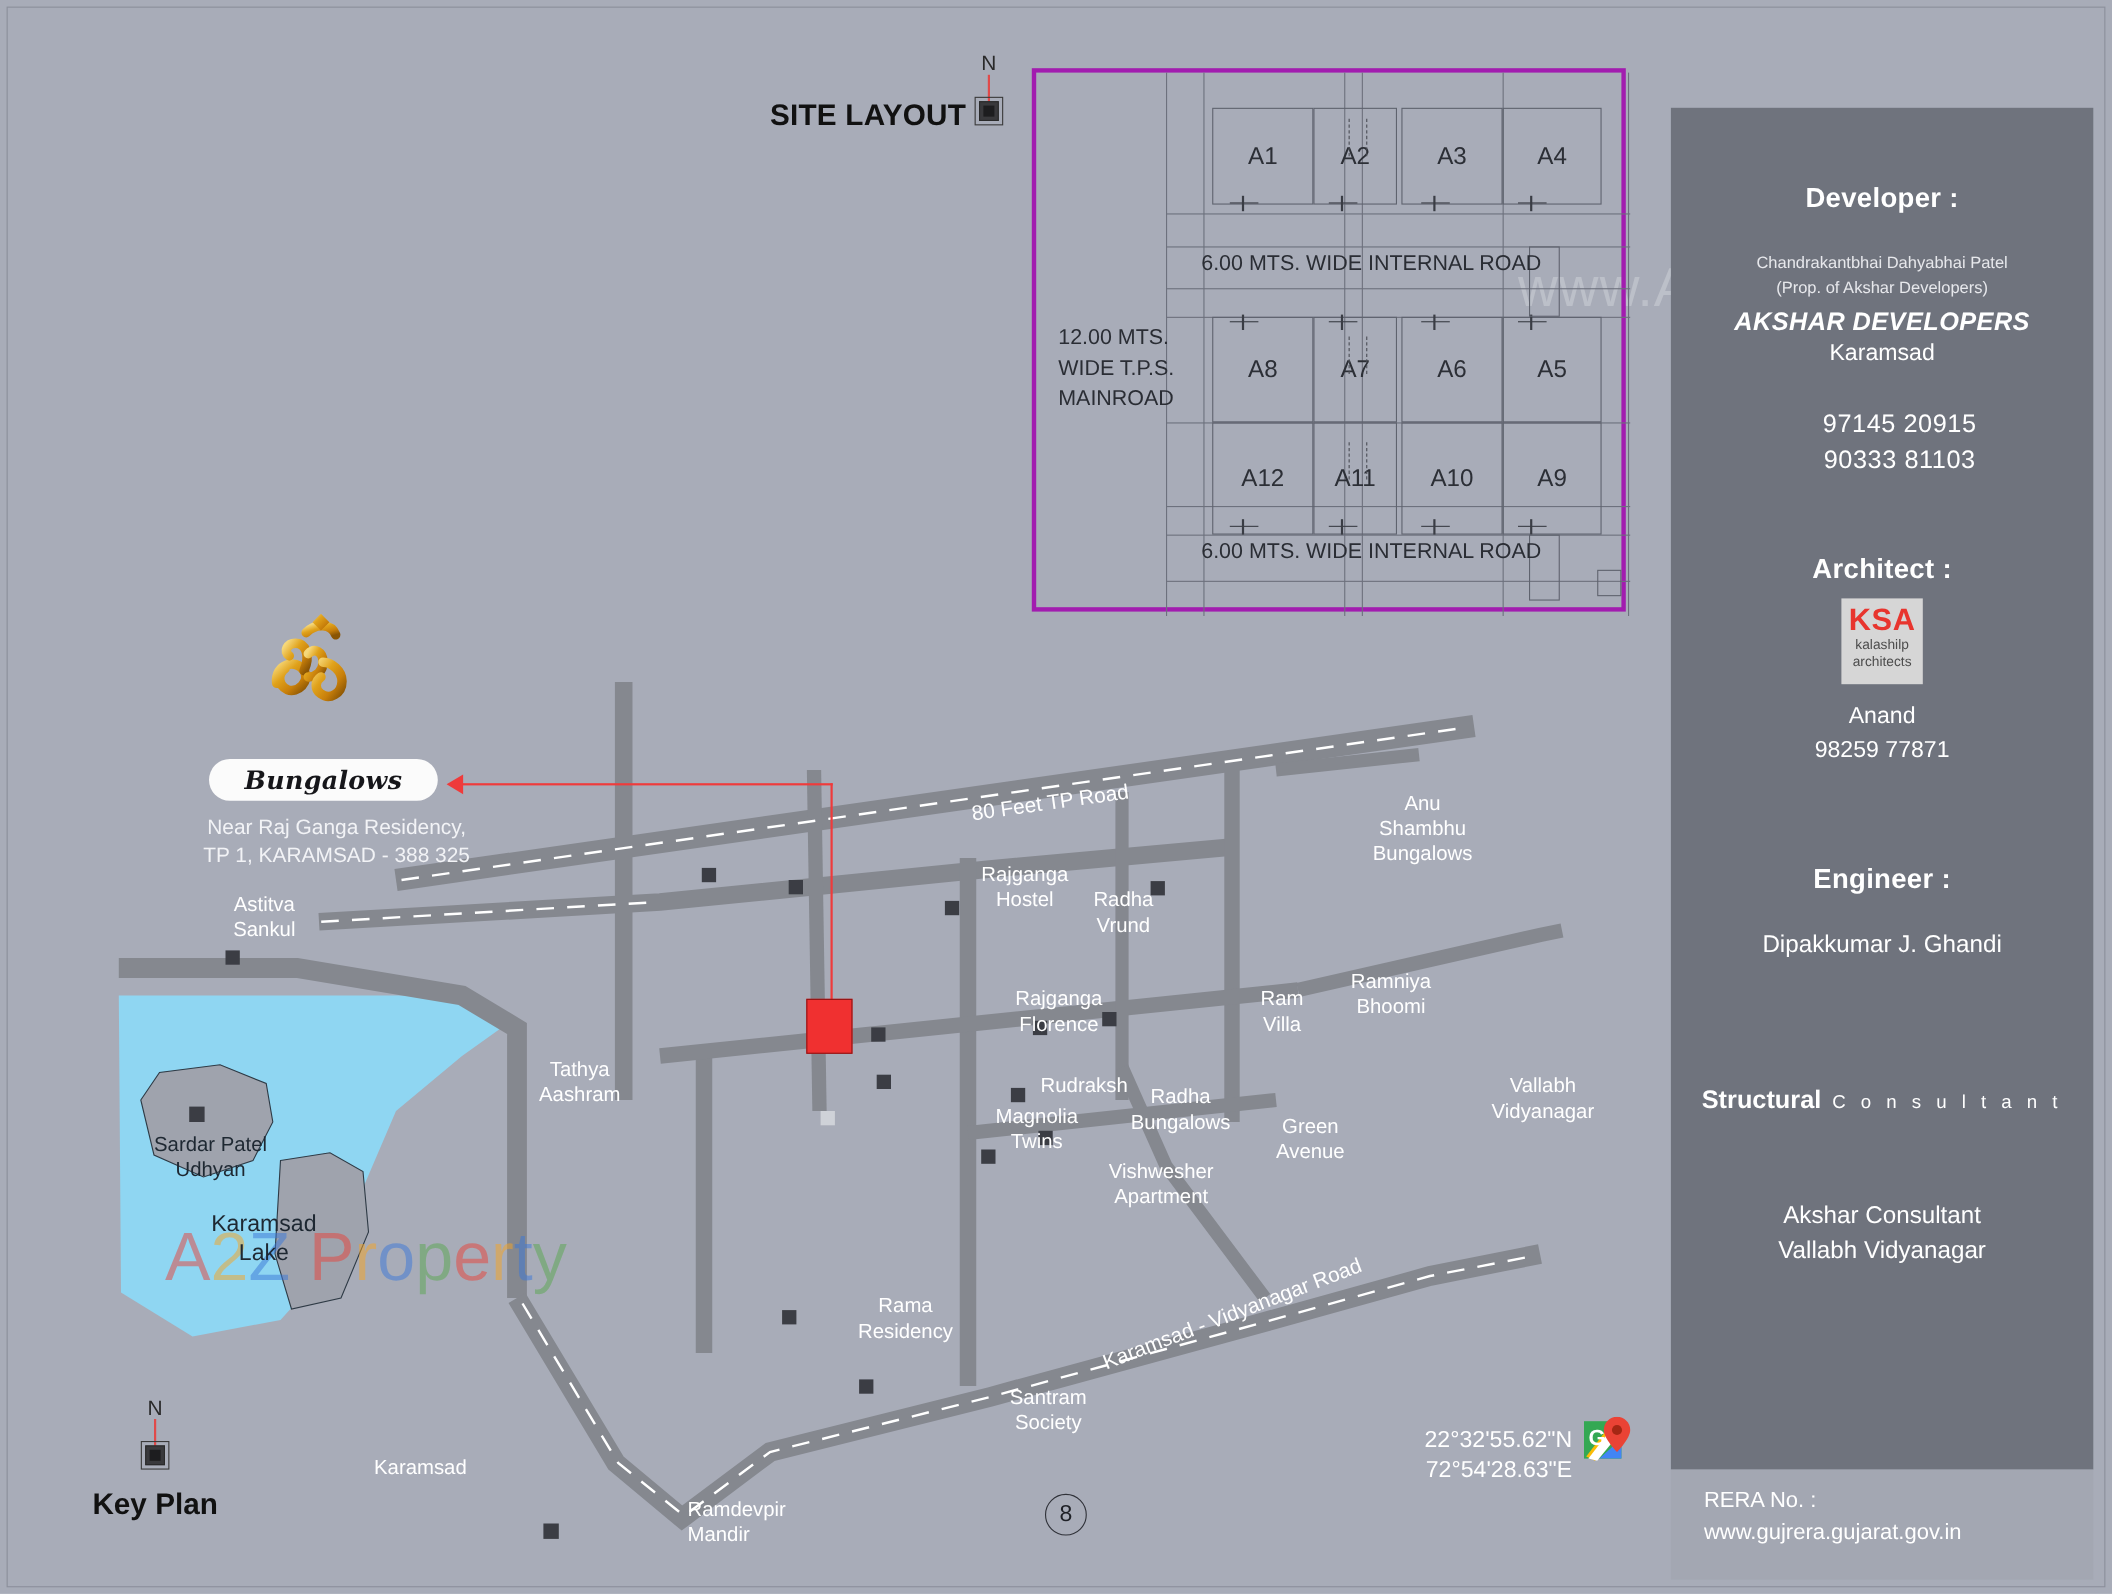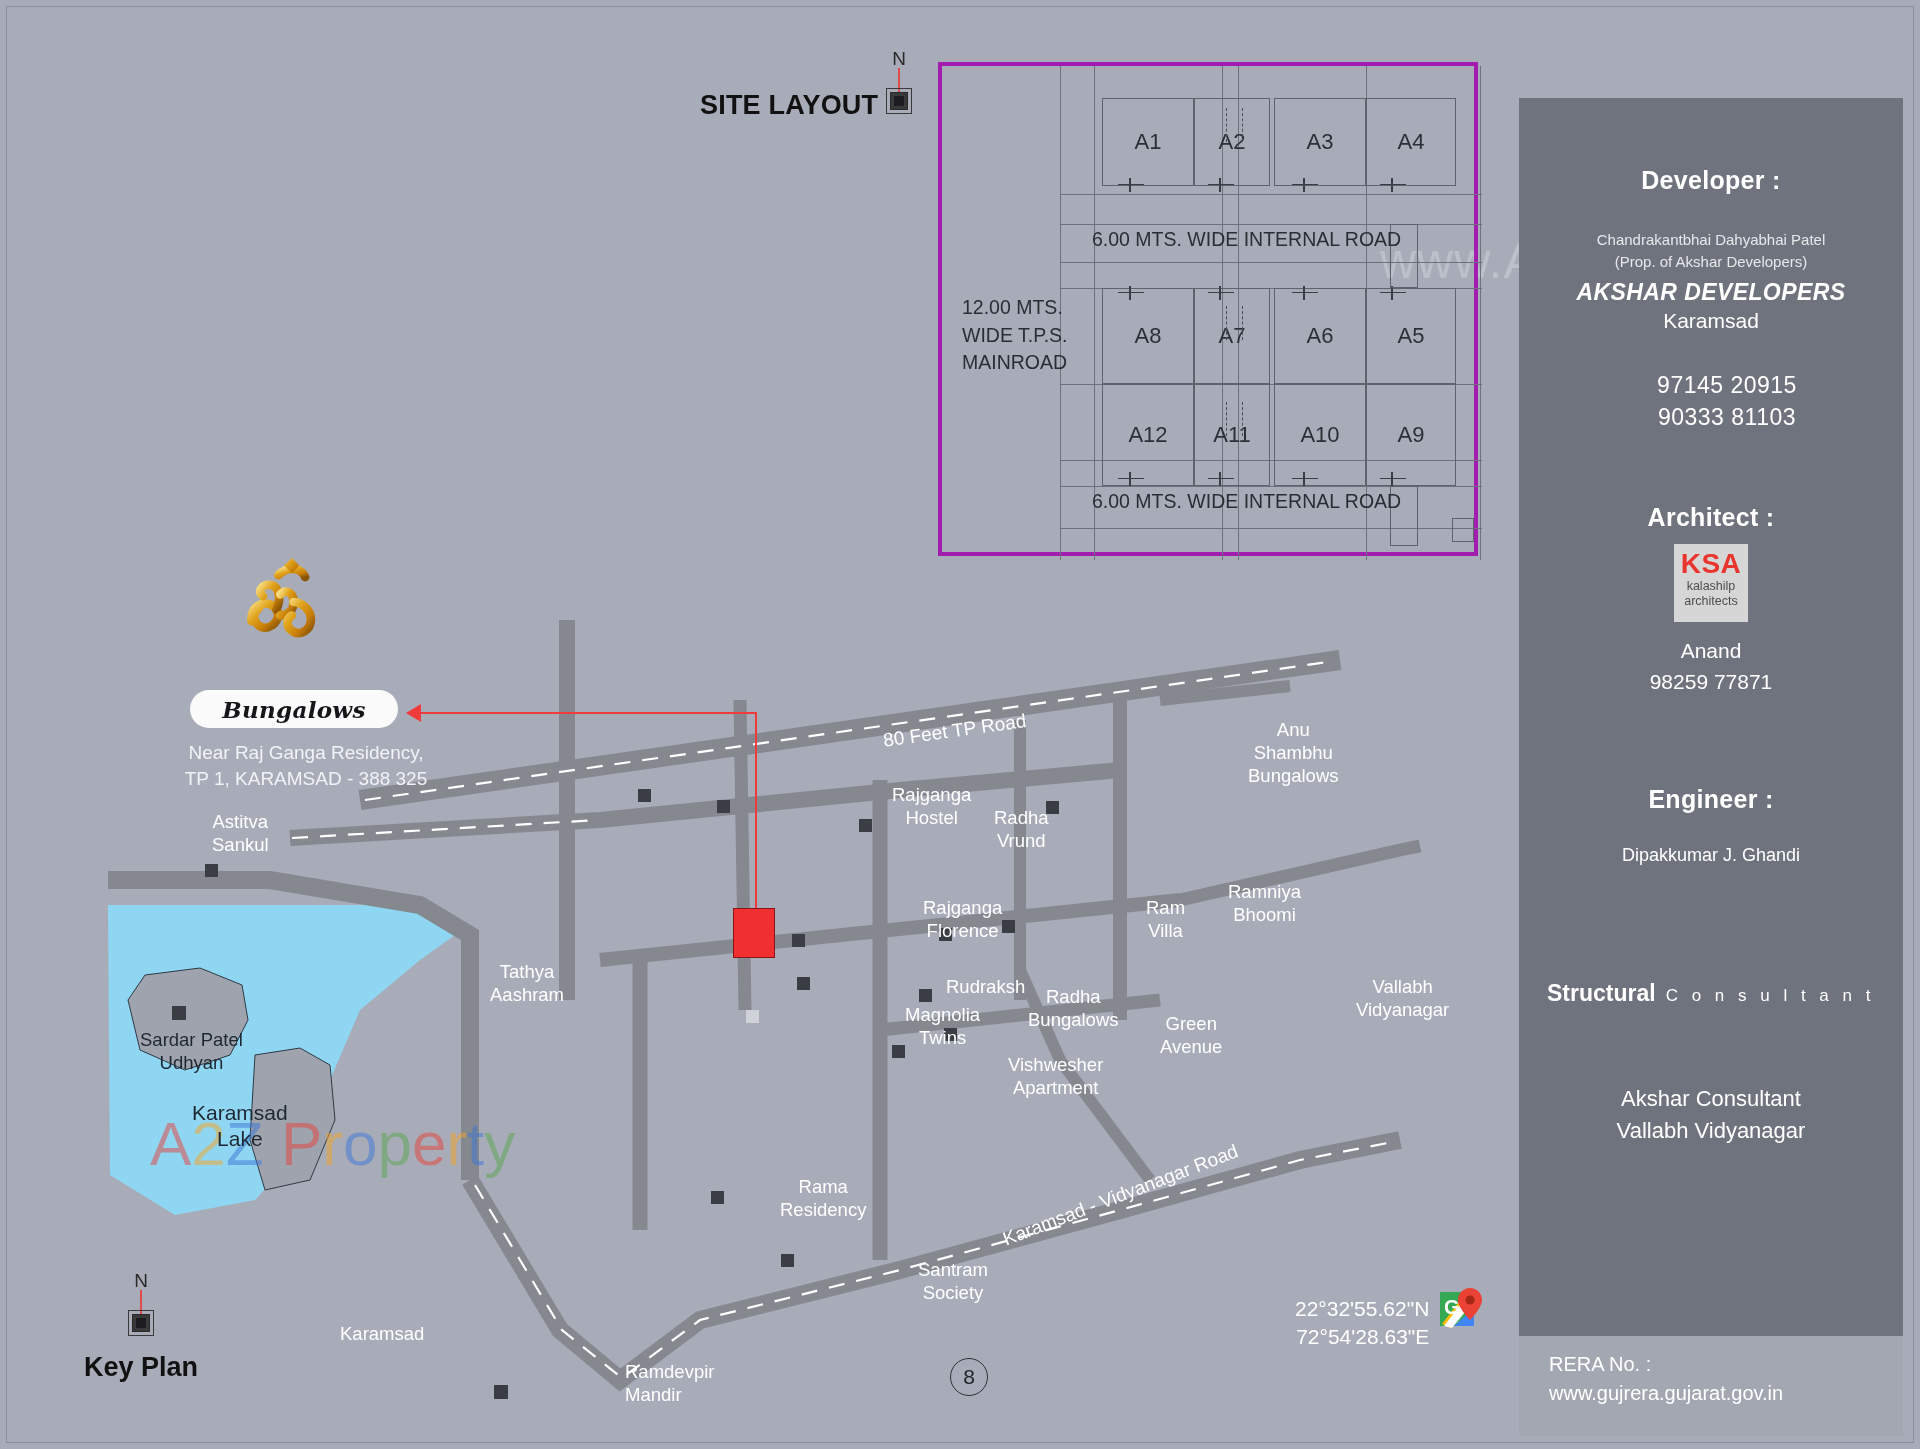--- a/index.html
+++ b/index.html
@@ -544,21 +544,21 @@
       <div class="ksa-b">architects</div>
     </div>
 
     <div style="height:14px;"></div>
     <div class="ip-norm">Anand</div>
     <div class="ip-norm">98259 77871</div>
 
     <div style="height:88px;"></div>
     <div class="ip-head">Engineer :</div>
     <div style="height:28px;"></div>
-    <div class="ip-norm" style="font-size:18px;">Dipakkumar J. Ghandi</div>
+    <div class="ip-norm" style="font-size:22px;">Dipakkumar J. Ghandi</div>
 
     <div style="height:112px;"></div>
     <div id="structural-row">
       <span class="s1">Structural</span>
       <span class="s2">C o n s u l t a n t</span>
     </div>
 
     <div style="height:76px;"></div>
     <div class="ip-norm" style="font-size:22px;">Akshar Consultant</div>
     <div class="ip-norm" style="font-size:22px;">Vallabh Vidyanagar</div>

